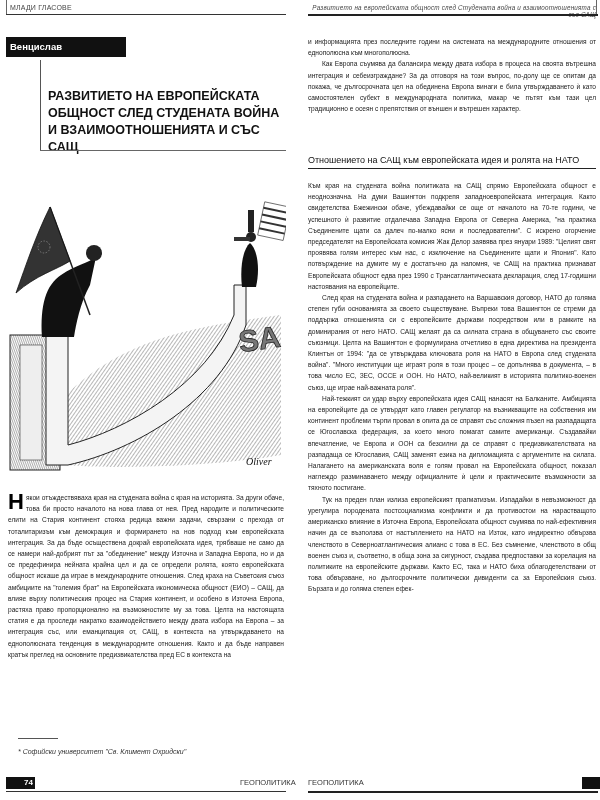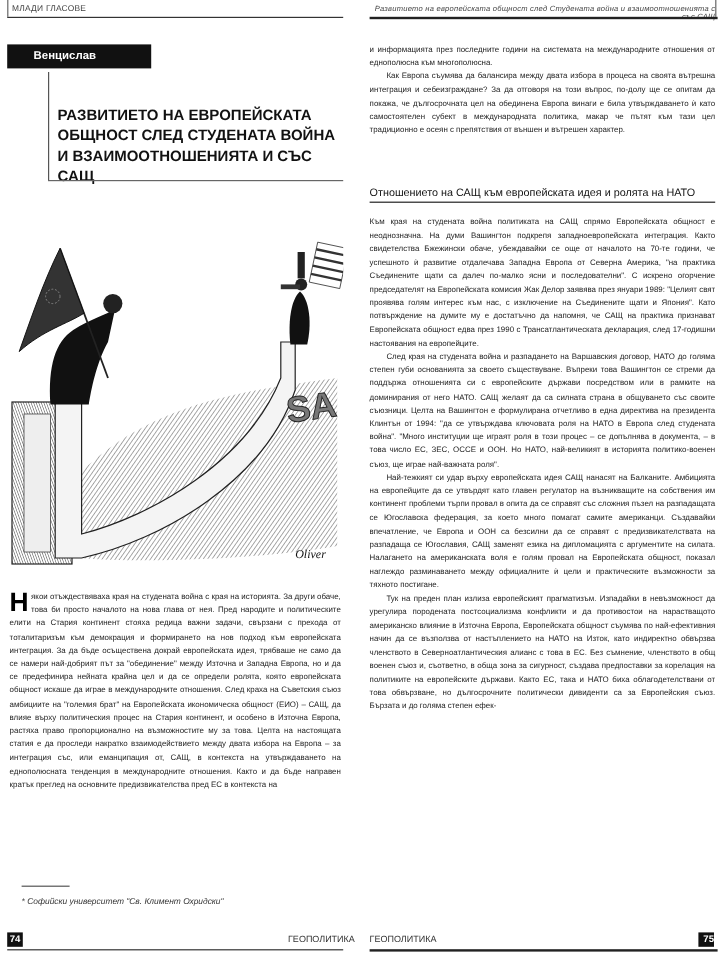--- a/index.html
+++ b/index.html
@@ -3,31 +3,31 @@
 <meta charset="utf-8">
 <style>
   html,body{margin:0;padding:0;background:#fff;}
   body{width:600px;height:800px;position:relative;overflow:hidden;font-family:"Liberation Sans",sans-serif;color:#1a1a1a;}
   .page{position:absolute;top:0;height:800px;}
   .left{left:0;width:290px;}
   .right{left:300px;width:300px;}
   .running-head{position:absolute;font-size:7px;color:#444;letter-spacing:0.2px;}
   .rule{position:absolute;height:1px;background:#333;}
   .rule.thick{height:2px;background:#222;}
-  .author-box{position:absolute;left:6px;top:37px;width:120px;height:20px;background:#111;color:#fff;font-weight:bold;font-size:9.5px;line-height:20px;padding-left:22px;box-sizing:border-box;}
+  .author-box{position:absolute;left:6px;top:37px;width:120px;height:20px;background:#111;color:#fff;font-weight:bold;font-size:9.5px;line-height:20px;padding-left:4px;box-sizing:border-box;}
   .title-bar{position:absolute;left:40px;top:60px;width:1px;height:90px;background:#555;}
   .title{position:absolute;left:48px;top:88px;width:240px;font-weight:bold;font-size:12.5px;line-height:17px;color:#111;}
   .cartoon{position:absolute;left:6px;top:165px;width:280px;height:310px;}
   .body-text{position:absolute;font-size:6.6px;line-height:11.2px;text-align:justify;color:#222;}
   .body-text p{margin:0;}
   .indent{text-indent:14px;}
   .dropcap{float:left;font-weight:bold;font-size:22px;line-height:18px;margin:1px 2px 0 0;color:#000;}
   .footnote{position:absolute;left:30px;top:752px;font-size:7px;font-style:italic;color:#333;}
   .fn-rule{position:absolute;left:18px;top:738px;width:40px;height:1px;background:#555;}
-  .page-num{position:absolute;top:777px;width:13px;height:12px;background:#111;color:#fff;font-size:8px;font-weight:bold;text-align:center;line-height:12px;}
+  .page-num{position:absolute;top:777px;width:13px;height:12px;background:#111;color:#fff;font-size:8px;font-weight:bold;text-align:center;line-height:12px;padding-left:16px;}
   .footer-label{position:absolute;top:778px;font-size:7.5px;color:#333;}
   .section-heading{position:absolute;left:8px;top:155px;width:288px;font-weight:normal;font-size:9px;color:#111;border-bottom:1.5px solid #222;padding-bottom:3px;}
 </style>
 </head>
 <body>
 
 <div class="page left">
   <div class="running-head" style="left:10px;top:4px;">МЛАДИ ГЛАСОВЕ</div>
   <div class="rule" style="left:6px;top:0px;width:1px;height:14px;background:#666;"></div>
   <div class="rule" style="left:6px;top:14px;width:280px;"></div>

